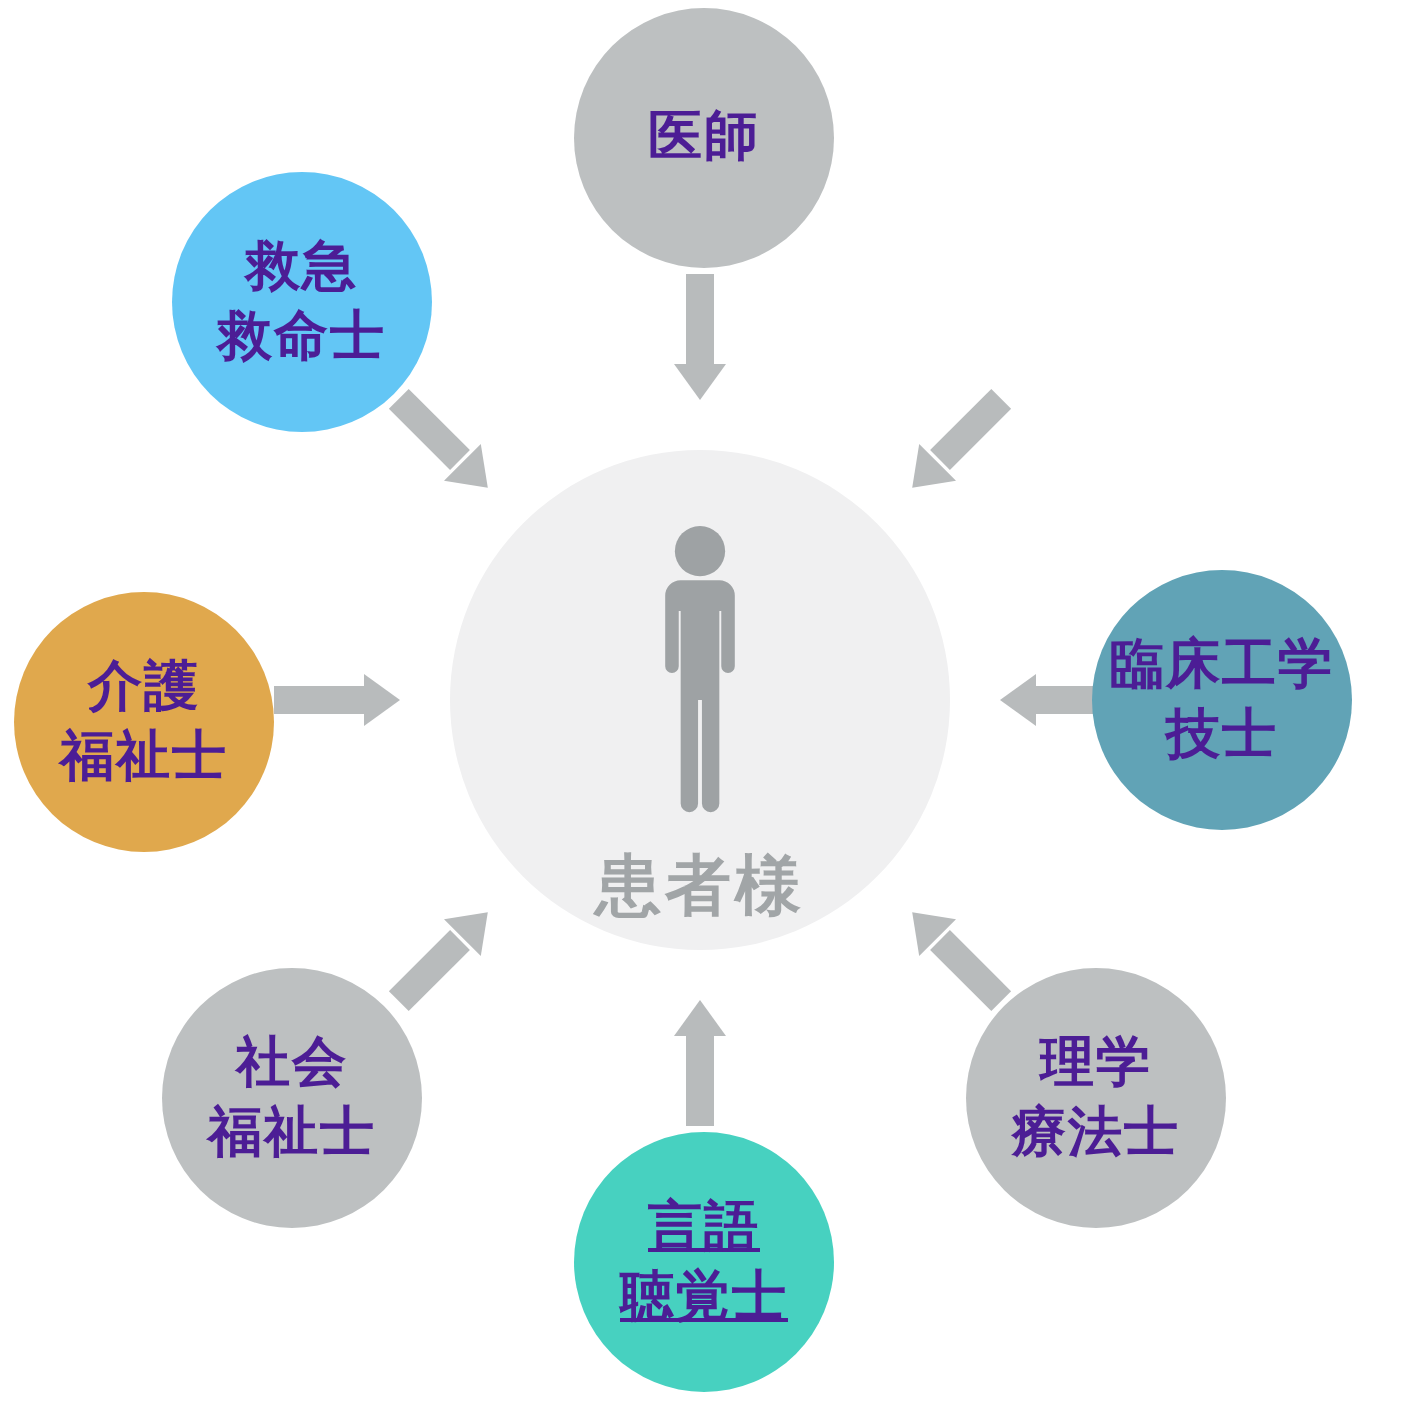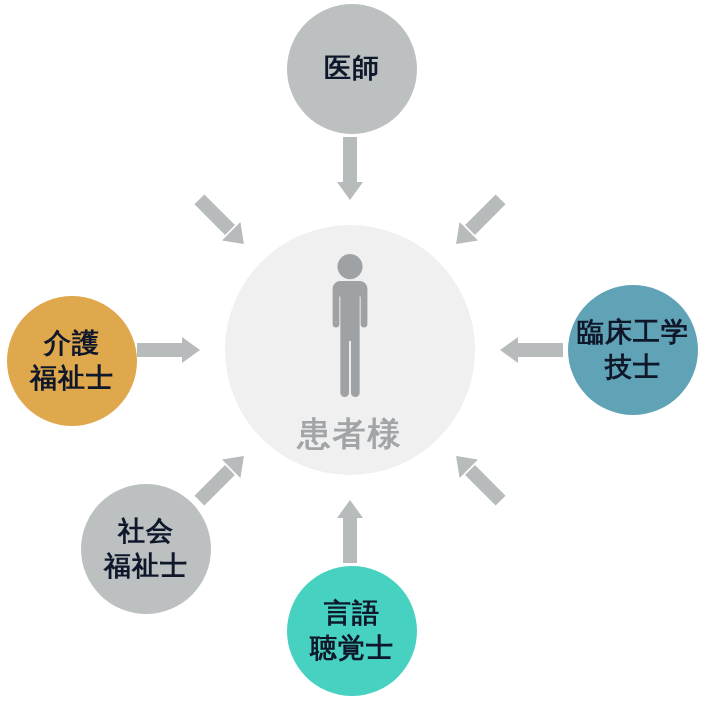--- a/index.html
+++ b/index.html
@@ -4,36 +4,36 @@
 <style>
   html,body{margin:0;padding:0;background:#ffffff;}
   body{font-family:"Liberation Sans","DejaVu Sans",sans-serif;}
   .stage{position:relative;width:703px;height:703px;background:#ffffff;overflow:hidden;}
 
   .arrows-layer{position:absolute;left:0;top:0;z-index:1;}
 
   .node{
     position:absolute;width:130px;height:130px;border-radius:50%;
     display:flex;align-items:center;justify-content:center;text-align:center;
-    color:#0f172a;font-weight:bold;font-size:27px;line-height:1.3;
+    color:#4c1d95;font-weight:bold;font-size:27px;line-height:1.3;
     white-space:pre-line;letter-spacing:1px;z-index:2;
   }
   .pos-top{left:287px;top:4px;}
   .pos-top-right{left:487px;top:85px;}
-  .pos-right{left:568px;top:285px;}
+  .pos-right{left:546px;top:285px;}
   .pos-bottom-right{left:483px;top:484px;}
   .pos-bottom{left:287px;top:566px;}
   .pos-bottom-left{left:81px;top:484px;}
   .pos-left{left:7px;top:296px;}
   .pos-top-left{left:86px;top:86px;}
 
   .center-node{
     position:absolute;left:225px;top:225px;width:250px;height:250px;border-radius:50%;
     background:#f0f0f1;z-index:1;
-    display:flex;flex-direction:column;align-items:center;justify-content:flex-start;
+    display:flex;flex-direction:column;align-items:center;justify-content:center;
     padding:0;box-sizing:border-box;
   }
   .person{margin-top:29px;}
   .person svg{display:block;}
   .center-label{
     margin-top:13px;font-weight:bold;font-size:33px;color:#a1a5a7;letter-spacing:2px;
   }
 </style>
 </head>
 <body>
@@ -89,24 +89,28 @@
     </div>
     <div class="center-label">患者様</div>
   </div>
 
   <div class="node pos-top" style="background-color: rgb(189, 192, 193);">医師</div>
 
 
   <div class="node pos-right" style="background-color: rgb(97, 163, 182);">臨床工学
 技士</div>
 
+  <div class="node pos-bottom-right" style="background-color: rgb(189, 192, 193);">理学
+療法士</div>
 
-  <div class="node pos-bottom" style="background-color: rgb(71, 209, 192);">言語
+  <div class="node pos-bottom" style="background-color: rgb(71, 209, 192); text-decoration: underline;">言語
 聴覚士</div>
 
   <div class="node pos-bottom-left" style="background-color: rgb(189, 192, 193);">社会
 福祉士</div>
 
   <div class="node pos-left" style="background-color: rgb(224, 168, 77);">介護
 福祉士</div>
 
+  <div class="node pos-top-left" style="background-color: rgb(99, 198, 245);">救急
+救命士</div>
 
 </div>
 
 </body></html>

